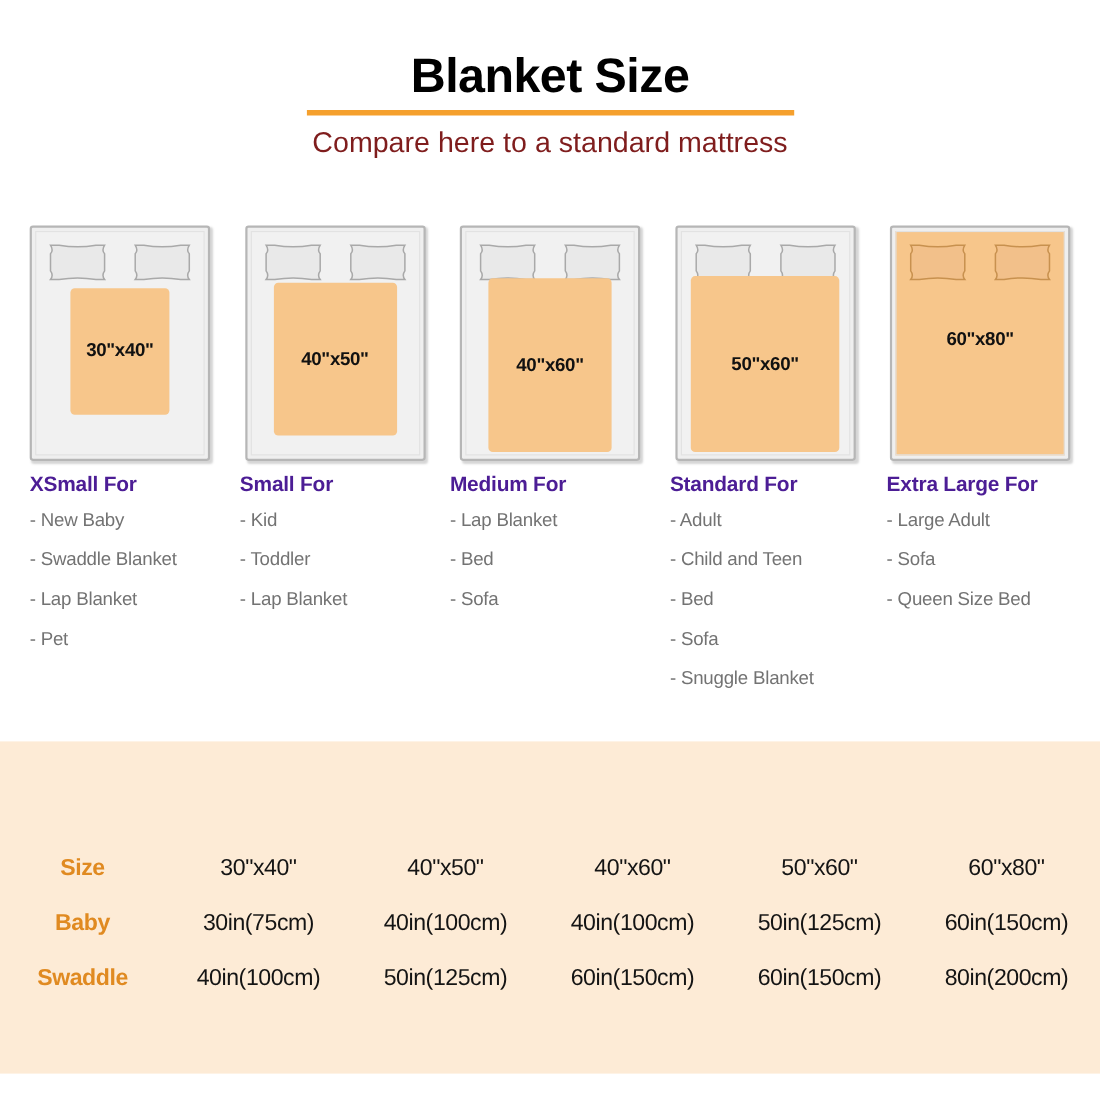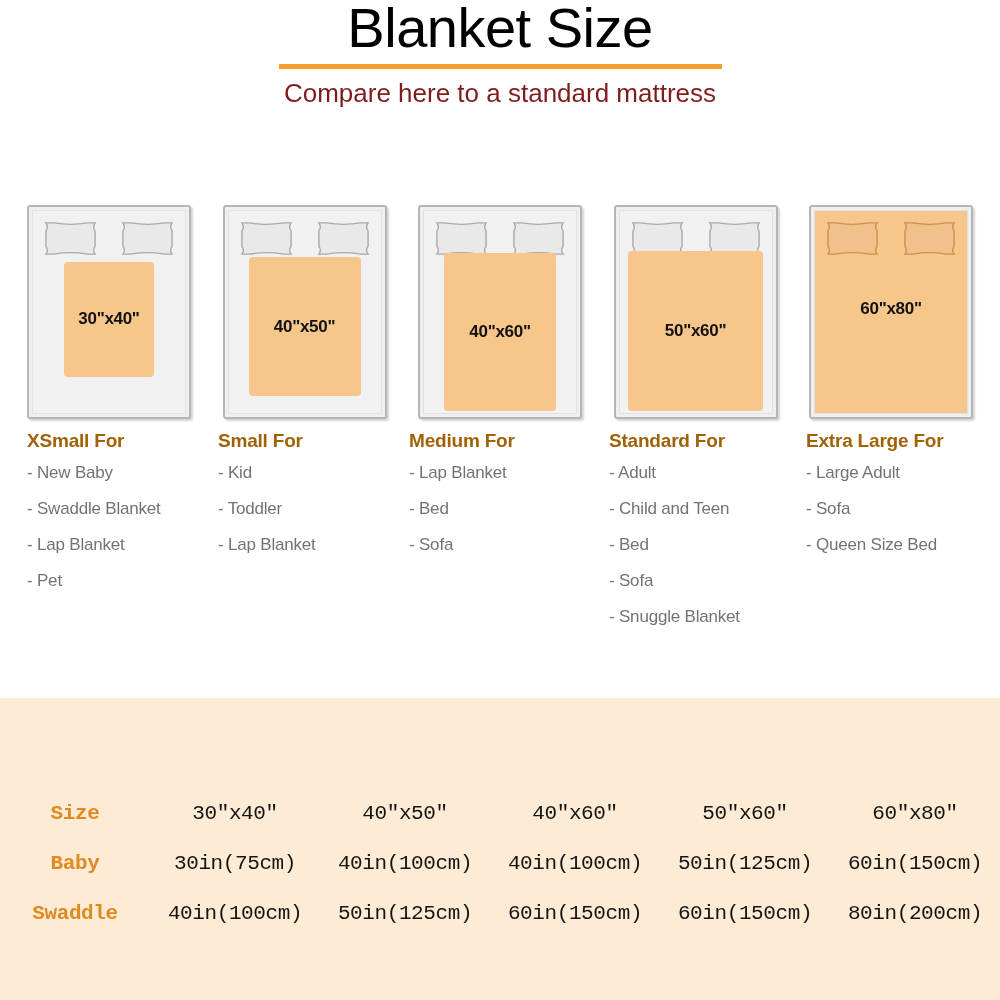--- a/index.html
+++ b/index.html
@@ -20,22 +20,23 @@
   .header {
     position: absolute;
     top: 0;
     left: 0;
     width: 1000px;
     height: 175px;
     text-align: center;
   }
   .title {
     margin: 0;
-    font-size: 56px;
-    font-weight: normal;
+    padding-top: 48px;
+    font-size: 44px;
+    font-weight: bold;
     letter-spacing: -0.5px;
     color: #000000;
     line-height: 1.0;
   }
   .title-rule {
     width: 443px;
     height: 5px;
     background: #F5A02D;
     margin: 8px auto 0 auto;
   }
@@ -114,42 +115,41 @@
     height: 220px;
   }
   .cat-col {
     position: absolute;
     top: 0;
     width: 200px;
   }
   .cat-title {
     font-size: 19px;
     font-weight: bold;
-    color: #a16207;
+    color: #4c1d95;
     margin: 0 0 11px 0;
     letter-spacing: -0.2px;
     white-space: nowrap;
   }
   .cat-item {
     font-size: 17px;
     color: #737373;
     margin: 0 0 16px 0;
     white-space: nowrap;
     letter-spacing: -0.2px;
   }
 
   
   .table-band {
     position: absolute;
     left: 0;
-    top: 698px;
+    top: 674px;
     width: 1000px;
     height: 302px;
     background: #FDEBD6;
-    font-family: Liberation Mono, monospace;
   }
   .size-table {
     position: absolute;
     top: 90px;
     left: 0;
     width: 1000px;
     border-collapse: collapse;
   }
   .size-table td {
     padding: 0;

